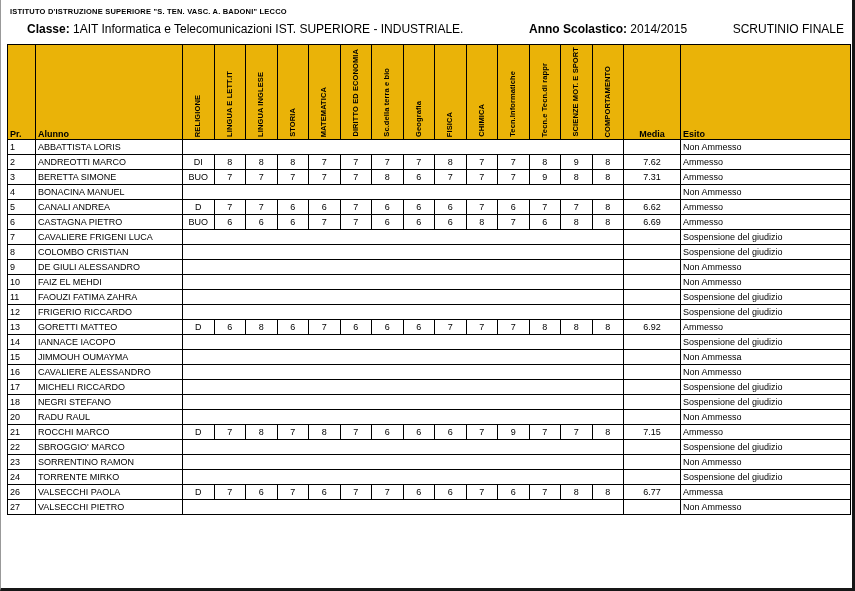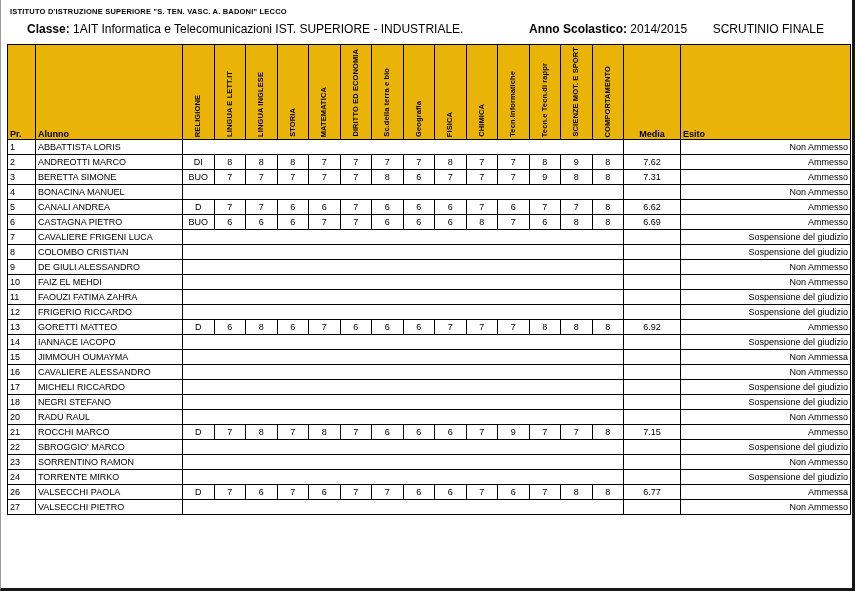--- a/index.html
+++ b/index.html
@@ -12,21 +12,21 @@
     border-bottom:3px solid #161616;
     overflow:hidden;
   }
   .school-name {
     position:absolute; left:9px; top:7px;
     font-size:7.5px; font-weight:bold; letter-spacing:0.2px;
   }
   .line2 { position:absolute; left:0; top:22px; width:100%; height:14px; font-size:12px; }
   .classe-wrap { position:absolute; left:26px; top:0; white-space:nowrap; }
   .anno-wrap   { position:absolute; left:528px; top:0; white-space:nowrap; }
-  .title-wrap  { position:absolute; right:28px; top:0; white-space:nowrap; }
+  .title-wrap  { position:absolute; right:8px; top:0; white-space:nowrap; }
   .bold { font-weight:bold; }
 
   table.grid {
     position:absolute; left:6px; top:44px; width:844px;
     border-collapse:collapse; table-layout:fixed;
   }
   table.grid th, table.grid td {
     border:1px solid #000; padding:0 2px; overflow:hidden;
     white-space:nowrap; font-size:9px; box-sizing:border-box;
   }
@@ -41,21 +41,21 @@
     transform:rotate(180deg);
     font-weight:bold; font-size:7.5px; line-height:1.1;
     max-height:90px; letter-spacing:0.1px;
   }
   tbody td { height:15px; }
   td.c-pr    { text-align:left; padding-left:2px; }
   td.c-name  { text-align:left; padding-left:4px; }
   td.c-grade { text-align:center; }
   td.c-merged { }
   td.c-media { text-align:center; }
-  td.c-esito { text-align:right; padding-left:3px; }
+  td.c-esito { text-align:left; padding-left:3px; }
 </style>
 </head>
 <body>
 
 <div class="page">
 
   <div class="school-name">ISTITUTO D'ISTRUZIONE SUPERIORE "S. TEN. VASC. A. BADONI" LECCO</div>
 
   <div class="line2">
     <span class="classe-wrap">

